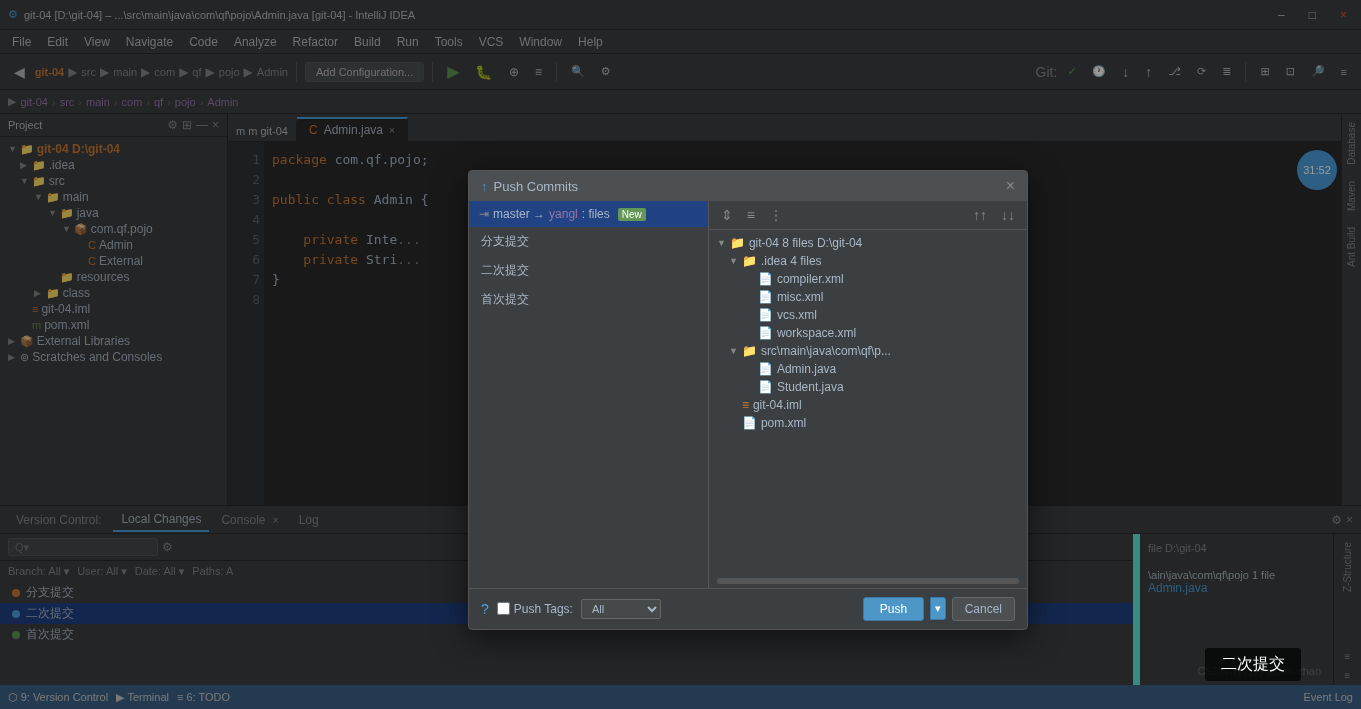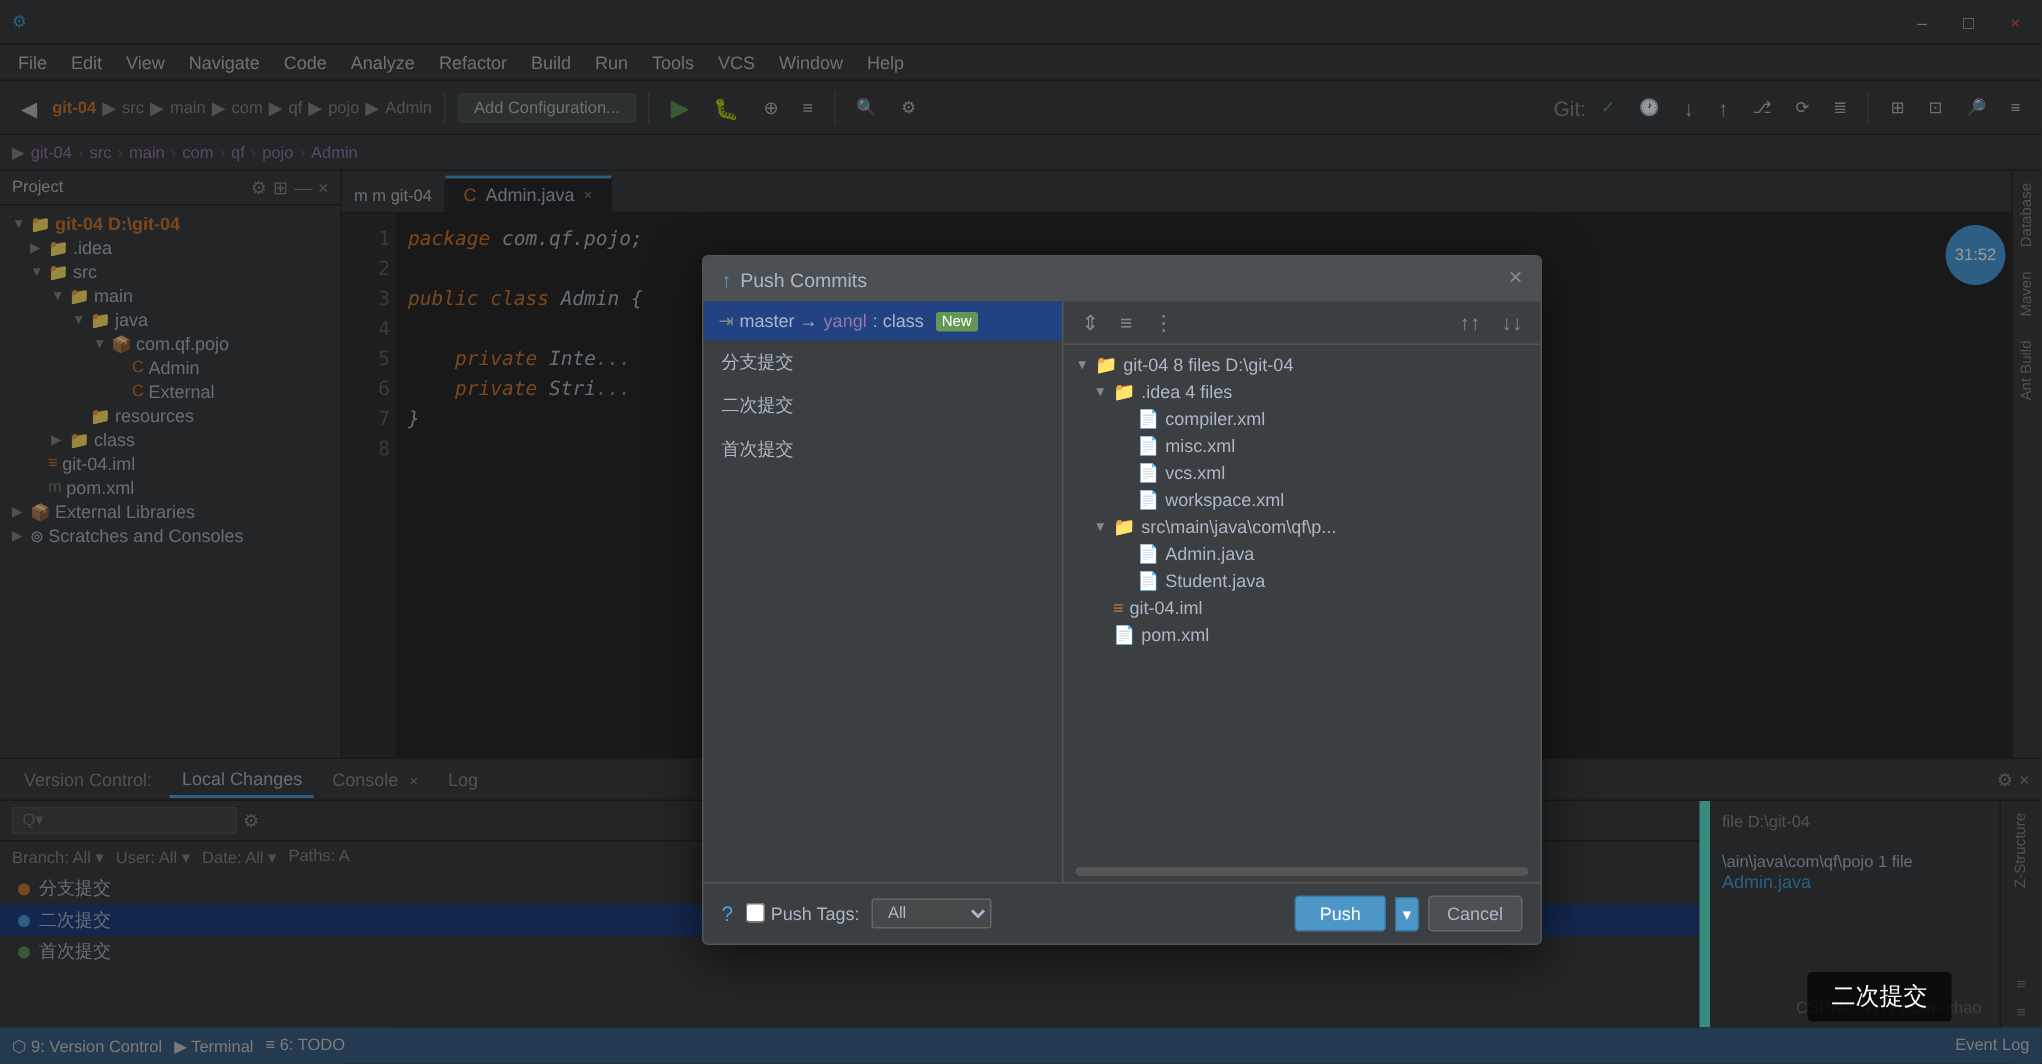--- a/index.html
+++ b/index.html
@@ -48,21 +48,21 @@
     .editor-area { flex: 1; display: flex; flex-direction: column; background: #2b2b2b; overflow: hidden; }
     .tab-bar { display: flex; align-items: flex-end; background: #3c3f41; border-bottom: 1px solid #2b2b2b; height: 28px; }
     .tab { padding: 4px 12px; font-size: 12px; color: #888; cursor: pointer; display: flex; align-items: center; gap: 6px; background: #3c3f41; border-right: 1px solid #2b2b2b; }
     .tab.active { background: #2b2b2b; color: #a9b7c6; border-top: 2px solid #4a9eda; }
     .tab-git { color: #bbb; font-size: 11px; background: #3c3f41; padding: 4px 8px; border-right: 1px solid #2b2b2b; }
     .tab-close { color: #888; font-size: 10px; cursor: pointer; }
     .editor-content { flex: 1; overflow: hidden; position: relative; background: #2b2b2b; }
     .code-area { display: flex; height: 100%; }
     .line-numbers { width: 36px; background: #313335; color: #606366; font-size: 13px; font-family: 'Consolas', monospace; padding: 8px 4px; text-align: right; line-height: 20px; }
     .code-lines { flex: 1; padding: 8px 8px; font-size: 13px; font-family: 'Consolas', monospace; line-height: 20px; overflow: auto; background: #2b2b2b; }
-    .code-line { height: 20px; white-space: pre; font-style: italic; }
+    .code-line { height: 20px; white-space: pre; }
     .kw { color: #cc7832; }
     .cls { color: #a9b7c6; }
     .pkg { color: #a9b7c6; }
     .timer-badge { background: #4a9eda; color: white; border-radius: 50%; width: 40px; height: 40px; display: flex; align-items: center; justify-content: center; font-size: 11px; position: absolute; right: 24px; top: 150px; }
 
     
     .bottom-panel { height: 180px; background: #3c3f41; border-top: 1px solid #2b2b2b; display: flex; flex-direction: column; }
     .bottom-tabs { display: flex; align-items: center; background: #3c3f41; border-bottom: 1px solid #2b2b2b; padding: 0 8px; height: 28px; gap: 4px; }
     .bottom-tab { padding: 4px 8px; font-size: 12px; color: #888; cursor: pointer; }
     .bottom-tab.active { color: #a9b7c6; border-bottom: 2px solid #4a9eda; }
@@ -96,21 +96,21 @@
     .modal-right-toolbar { display: flex; align-items: center; padding: 4px 8px; gap: 6px; border-bottom: 1px solid #555; }
     .modal-right-toolbar-btn { background: transparent; border: none; color: #888; cursor: pointer; font-size: 14px; padding: 2px 4px; }
     .modal-tree { flex: 1; padding: 4px; overflow-y: auto; font-size: 12px; }
     .modal-tree-item { padding: 2px 4px; display: flex; align-items: center; gap: 4px; color: #a9b7c6; cursor: pointer; }
     .modal-tree-folder { color: #e8bf6a; }
     .modal-tree-java { color: #cc7832; }
     .modal-tree-xml { color: #6a8759; }
     .modal-footer { padding: 8px 12px; display: flex; align-items: center; justify-content: space-between; border-top: 1px solid #555; }
     .modal-footer-left { display: flex; align-items: center; gap: 8px; }
     .push-tags-select { background: #45494a; border: 1px solid #666; color: #a9b7c6; font-size: 11px; padding: 2px 6px; border-radius: 2px; width: 80px; }
-    .modal-footer-right { display: flex; gap: 6px; align-items: center; }
+    .modal-footer-right { display: flex; gap: 6px; align-items: flex-start; }
     .btn-push { background: #4c97c8; border: 1px solid #3a7aa8; color: white; font-size: 12px; padding: 4px 16px; border-radius: 3px; cursor: pointer; }
     .btn-dropdown { background: #4c97c8; border: 1px solid #3a7aa8; border-left: 1px solid #3a7aa8; color: white; font-size: 11px; padding: 4px 4px; border-radius: 0 3px 3px 0; cursor: pointer; }
     .btn-cancel { background: #4c5052; border: 1px solid #666; color: #a9b7c6; font-size: 12px; padding: 4px 12px; border-radius: 3px; cursor: pointer; }
     .help-btn { color: #4a9eda; cursor: pointer; font-size: 14px; }
     .checkbox-label { display: flex; align-items: flex-start; gap: 4px; font-size: 12px; color: #a9b7c6; cursor: pointer; }
     .checkbox-label input { cursor: pointer; }
 
     
     .side-right-tabs { width: 20px; display: flex; flex-direction: column; align-items: center; background: #3c3f41; border-left: 1px solid #2b2b2b; }
     .side-tab-label { writing-mode: vertical-rl; transform: rotate(180deg); font-size: 10px; color: #888; padding: 8px 2px; cursor: pointer; white-space: nowrap; }
@@ -134,20 +134,21 @@
     ::-webkit-scrollbar-thumb { background: #555; border-radius: 3px; }
 
     .modal-scrollbar { height: 6px; background: #555; margin: 0 8px 4px; border-radius: 3px; }
   </style>
 </head>
 <body>
 
 <div class="title-bar">
   <div class="title-bar-left">
     <span style="color:#4a9eda;">⚙</span>
+    <span>git-04 [D:\git-04] – ...\src\main\java\com\qf\pojo\Admin.java [git-04] - IntelliJ IDEA</span>
   </div>
   <div class="title-bar-right">
     <span>–</span>
     <span>□</span>
     <span style="color:#e74c3c;">×</span>
   </div>
 </div>
 
 <div class="menu-bar">
   <div class="menu-item">File</div>
@@ -429,21 +430,21 @@
       </div>
       <span class="modal-close">×</span>
     </div>
     <div class="modal-body">
 
       <div class="modal-left">
         <div class="modal-branch-header">
           <span style="color:#888;">⇥</span>
           <span>master → </span>
           <span class="branch-name">yangl</span>
-          <span> : class</span>
+          <span> : files</span>
           <span class="branch-new">New</span>
         </div>
         <div class="modal-commits">
           <div class="modal-commit">分支提交</div>
           <div class="modal-commit">二次提交</div>
           <div class="modal-commit">首次提交</div>
         </div>
       </div>
 
       <div class="modal-right">

